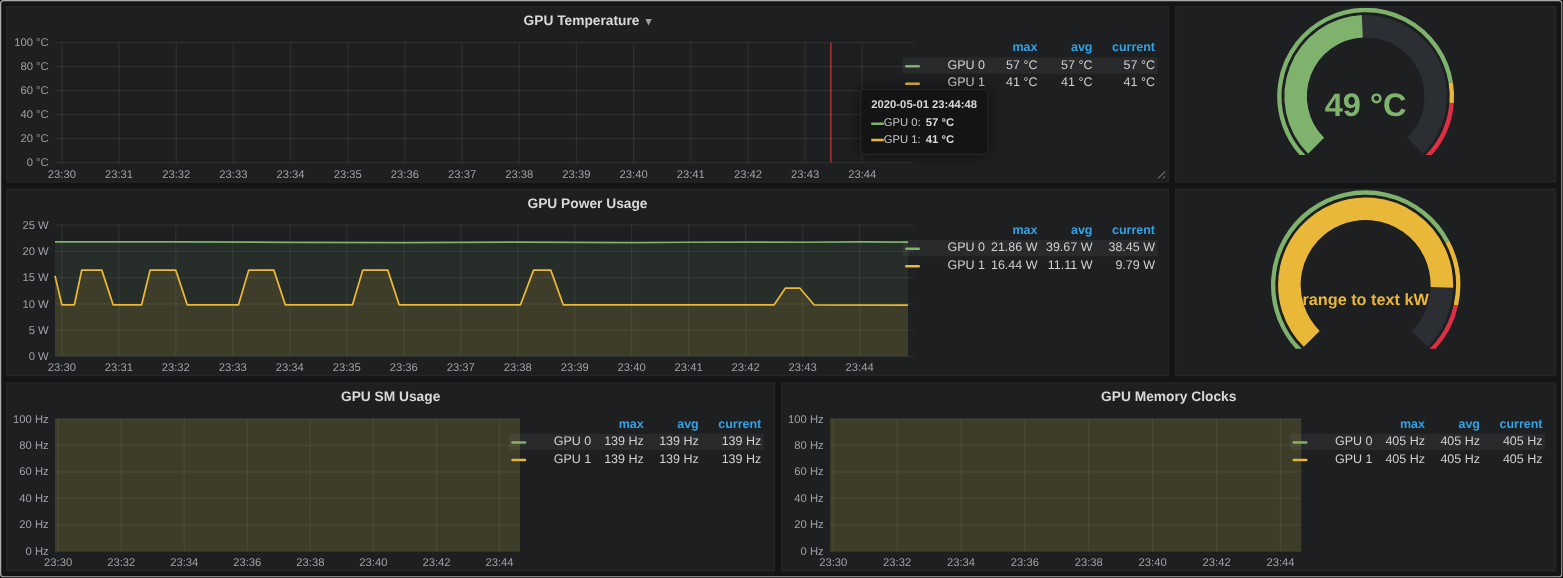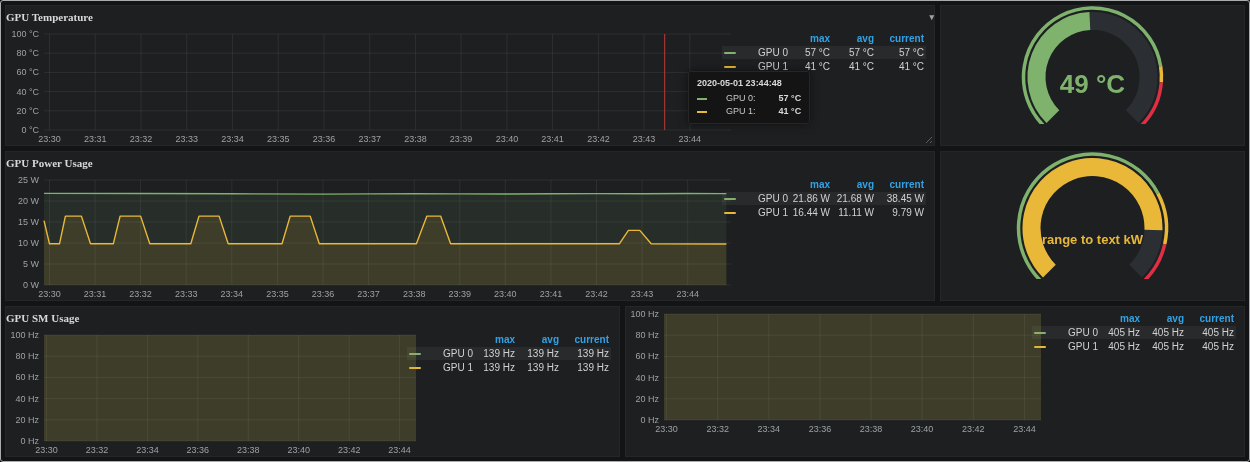--- a/index.html
+++ b/index.html
@@ -17,43 +17,43 @@
   .row2{height:150px;}
   .row3{flex:1;}
   .panel{
     background:#1d1f21;border:1px solid #242628;
     position:relative;display:flex;flex-direction:column;min-width:0;
   }
   .w-wide{width:930px;}
   .w-sm{width:615px;}
   .flex1{flex:1;}
   .panel-header{
-    height:21px;flex:0 0 21px;display:flex;align-items:center;justify-content:space-between;
-    font-size:11px;font-weight:700;color:#d8d9da;cursor:pointer;user-select:none;font-family:Liberation Serif, serif;
+    height:21px;flex:0 0 21px;display:flex;align-items:center;justify-content:center;
+    font-size:11px;font-weight:700;color:#d8d9da;cursor:pointer;user-select:none;
   }
   .caret{font-size:9px;color:#9fa2a7;margin-left:5px;}
   .panel-body{flex:1;position:relative;display:flex;overflow:hidden;}
   .chart{flex:1;position:relative;}
   .chart svg{position:absolute;left:0;top:0;}
   .tick{font-size:9px;fill:#9ea1a6;}
   .legend{flex:0 0 150px;padding:5px 8px 0 0;}
   .lg-grid{display:grid;grid-template-columns:1fr 42px 44px 50px;row-gap:1px;font-size:10px;line-height:13px;}
   .lg-h{color:#33a2e5;font-weight:700;text-align:right;padding:0 2px;}
   .lg-name{display:flex;align-items:center;gap:22px;color:#d0d1d3;cursor:pointer;padding:0 2px;white-space:nowrap;}
   .lg-dash{width:12px;height:2px;border-radius:1px;flex:0 0 12px;}
   .lg-v{text-align:right;color:#d0d1d3;padding:0 2px;white-space:nowrap;}
   .hl{background:rgba(255,255,255,0.05);}
   .tooltip{
     position:absolute;left:73.5%;top:44px;z-index:5;
     background:#141414;border:1px solid #262626;border-radius:3px;
     padding:5px 8px;font-size:9px;line-height:13px;color:#d8d9da;
     box-shadow:0 0 10px rgba(0,0,0,0.5);pointer-events:none;white-space:nowrap;
   }
   .tt-time{font-weight:700;margin-bottom:2px;}
-  .tt-row{display:flex;align-items:center;gap:19px;}
+  .tt-row{display:flex;align-items:center;gap:0;}
   .tt-dash{width:10px;height:2px;display:inline-block;flex:0 0 10px;}
   .tt-name{color:#c7c8ca;}
   .tt-val{font-weight:700;margin-left:4px;}
   .resize-handle{
     position:absolute;right:2px;bottom:2px;width:9px;height:9px;cursor:nwse-resize;
     background:repeating-linear-gradient(135deg,transparent 0 2px,#5a5e63 2px 3px);
     clip-path:polygon(100% 0,100% 100%,0 100%);
   }
   .gauge{width:100%;height:100%;position:relative;}
   .gauge svg{position:absolute;left:0;top:0;}
@@ -235,21 +235,21 @@
             <div class="lg-grid">
               <span class="lg-h"></span>
               <span class="lg-h">max</span>
               <span class="lg-h">avg</span>
               <span class="lg-h">current</span>
               <span class="lg-name hl">
                 <i class="lg-dash" style="background: rgb(126, 178, 109);"></i>
                 <span>GPU 0</span>
               </span>
               <span class="lg-v hl">21.86 W</span>
-              <span class="lg-v hl">21.68 W</span>
+              <span class="lg-v hl">39.67 W</span>
               <span class="lg-v hl">38.45 W</span>
               <span class="lg-name">
                 <i class="lg-dash" style="background: rgb(234, 184, 57);"></i>
                 <span>GPU 1</span>
               </span>
               <span class="lg-v">16.44 W</span>
               <span class="lg-v">11.11 W</span>
               <span class="lg-v">9.79 W</span>
             </div>
           </div>
@@ -331,20 +331,23 @@
               </span>
               <span class="lg-v">139 Hz</span>
               <span class="lg-v">139 Hz</span>
               <span class="lg-v">139 Hz</span>
             </div>
           </div>
       </div>
     </section>
 
     <section class="panel flex1">
+      <div class="panel-header">
+        <span class="panel-title">GPU Memory Clocks</span>
+      </div>
       <div class="panel-body">
         <div class="chart">
             <svg width="423" height="128">
               <line x1="38" x2="415" y1="113.0" y2="113.0" stroke="rgba(255,255,255,0.07)" stroke-width="1"></line>
               <line x1="38" x2="415" y1="91.8" y2="91.8" stroke="rgba(255,255,255,0.07)" stroke-width="1"></line>
               <line x1="38" x2="415" y1="70.6" y2="70.6" stroke="rgba(255,255,255,0.07)" stroke-width="1"></line>
               <line x1="38" x2="415" y1="49.4" y2="49.4" stroke="rgba(255,255,255,0.07)" stroke-width="1"></line>
               <line x1="38" x2="415" y1="28.2" y2="28.2" stroke="rgba(255,255,255,0.07)" stroke-width="1"></line>
               <line x1="38" x2="415" y1="7.0" y2="7.0" stroke="rgba(255,255,255,0.07)" stroke-width="1"></line>
               <line x1="40.6" x2="40.6" y1="7" y2="113" stroke="rgba(255,255,255,0.07)" stroke-width="1"></line>

